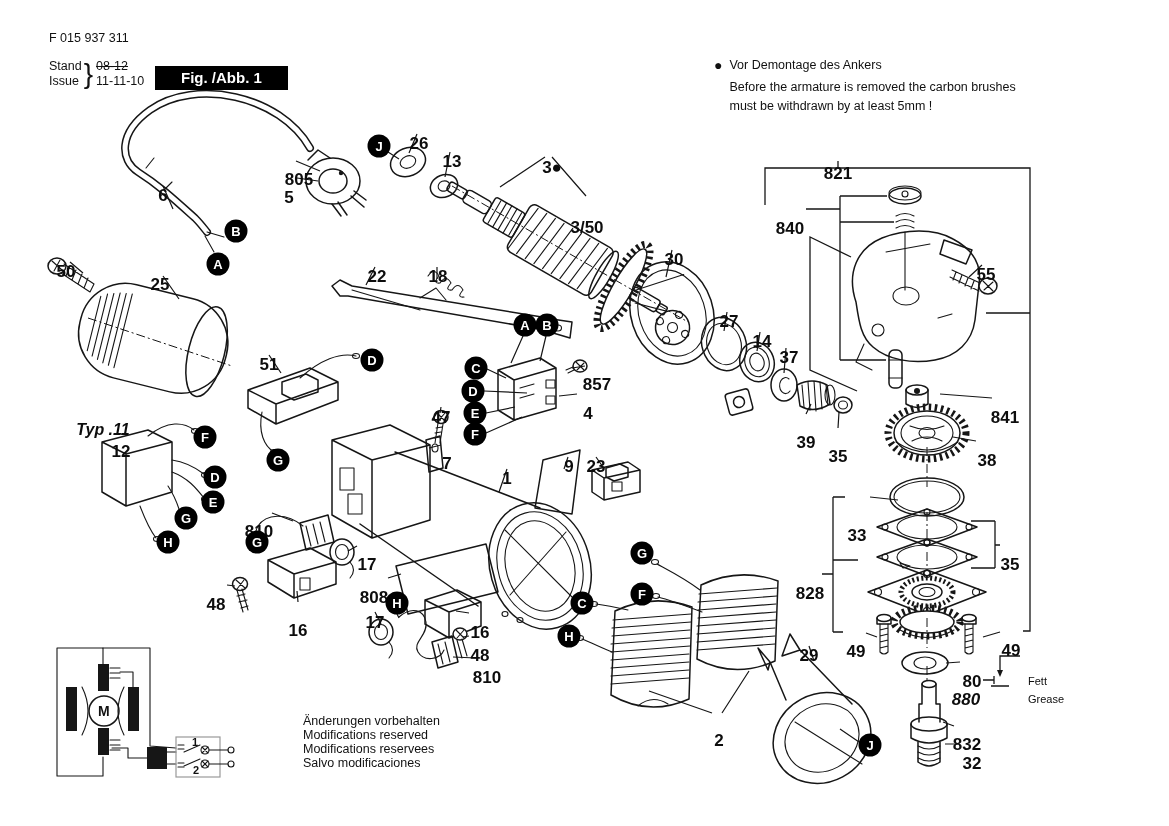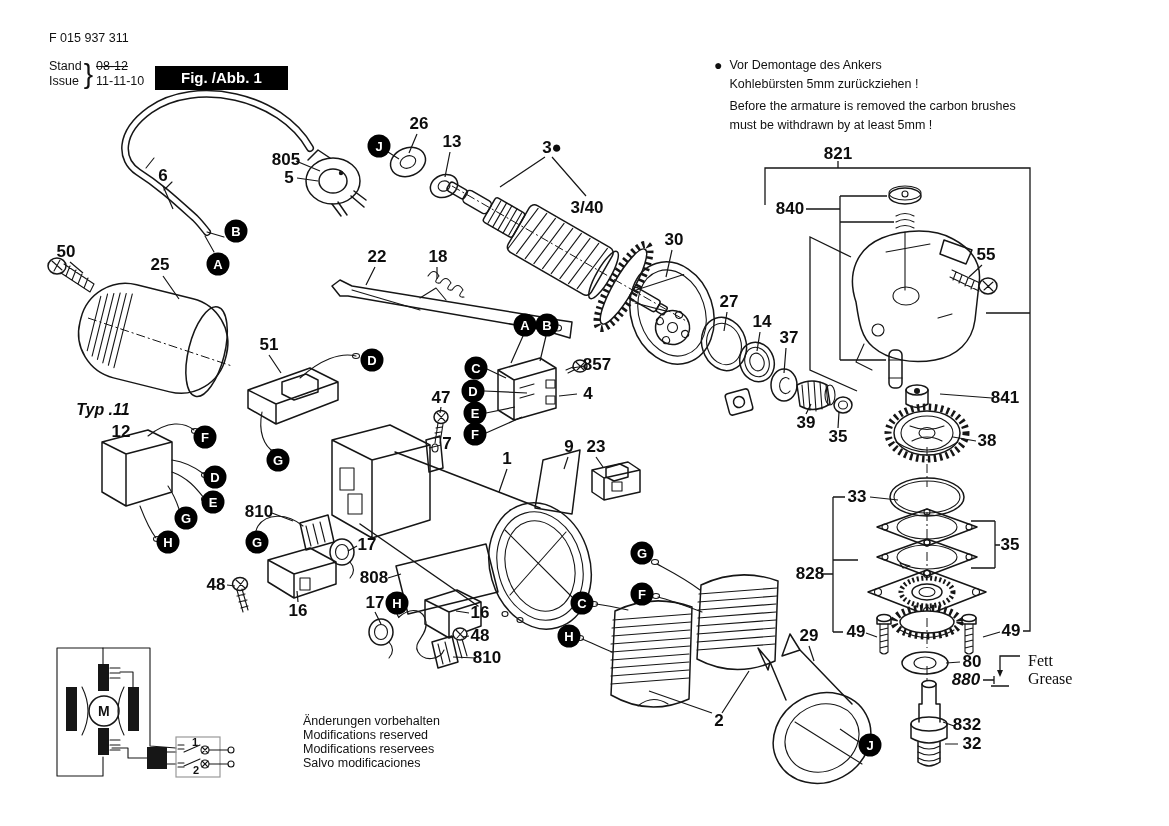--- a/index.html
+++ b/index.html
@@ -15,23 +15,23 @@
   svg .teeth2{stroke:#161616;fill:none;stroke-width:5;stroke-dasharray:2 2.5;}
   svg .blk{fill:#161616;stroke:none;}
   svg .wht{fill:#fff;stroke:#161616;stroke-width:1.5;}
   svg .cableO{stroke:#161616;fill:none;stroke-width:8;stroke-linecap:round;}
   svg .cableI{stroke:#fff;fill:none;stroke-width:5;stroke-linecap:round;}
   svg text{font-family:"Liberation Sans",sans-serif;fill:#111;stroke:none;}
   .sch-m{font-size:14px;font-weight:bold;}
   .sch-n{font-size:11px;font-weight:bold;}
   #labels-layer{position:absolute;inset:0;}
   .part-label{position:absolute;transform:translate(-50%,-50%);font-size:17px;font-weight:bold;
-              white-space:nowrap;color:#0d0d0d;}
+              white-space:nowrap;color:#0d0d0d;margin-top:20px;}
   .part-label.italic{font-style:italic;font-size:16px;}
-  .part-label.plain{font-weight:normal;font-size:16px;font-family:Liberation Serif, serif;}
+  .part-label.plain{font-weight:normal;font-size:11px;}
   .part-label.left{transform:translate(0,-50%);}
   .badge{position:absolute;transform:translate(-50%,-50%);width:23px;height:23px;border-radius:50%;
          background:#000;color:#fff;font-size:13px;font-weight:bold;line-height:23px;text-align:center;}
   .doc-number{position:absolute;left:49px;top:31px;font-size:12.5px;}
   .stand-issue{position:absolute;left:49px;top:58px;display:flex;align-items:center;font-size:12.5px;}
   .si-col span{display:block;line-height:15px;}
   .brace{font-size:28px;font-weight:400;margin:0 3px 0 2px;}
   .si-dates span{display:block;line-height:15px;}
   .struck{text-decoration:line-through;}
   .fig-box{position:absolute;left:155px;top:66px;background:#000;color:#fff;font-weight:bold;
@@ -391,26 +391,26 @@
   <path class="brkt" d="M833,497 L833,632 M833,497 L845,497 M833,560 L858,560 M833,632 L843,632 M822,574 L833,574"></path>
   <path class="brkt" d="M995,521 L995,568 M995,521 L971,521 M995,568 L971,568 M995,545 L1000,545"></path>
 
   <path class="dashdot" d="M88,318 L232,366 M452,186 L688,322 M927,447 L927,487 M927,512 L927,538 M927,552 L927,570 M927,618 L927,648 M927,666 L927,682"></path>
 </svg>
 
 <div id="labels-layer">
       <span class="part-label" style="left: 163px; top: 176px;">6</span>
       <span class="part-label" style="left: 66px; top: 252px;">50</span>
       <span class="part-label" style="left: 160px; top: 265px;">25</span>
-      <span class="part-label" style="left: 286px; top: 160px;">805</span>
+      <span class="part-label" style="left: 299px; top: 160px;">805</span>
       <span class="part-label" style="left: 289px; top: 178px;">5</span>
       <span class="part-label" style="left: 419px; top: 124px;">26</span>
       <span class="part-label" style="left: 452px; top: 142px;">13</span>
       <span class="part-label" style="left: 552px; top: 148px;">3●</span>
-      <span class="part-label" style="left: 587px; top: 208px;">3/40</span>
+      <span class="part-label" style="left: 587px; top: 208px;">3/50</span>
       <span class="part-label" style="left: 377px; top: 257px;">22</span>
       <span class="part-label" style="left: 438px; top: 257px;">18</span>
       <span class="part-label" style="left: 674px; top: 240px;">30</span>
       <span class="part-label" style="left: 729px; top: 302px;">27</span>
       <span class="part-label" style="left: 762px; top: 322px;">14</span>
       <span class="part-label" style="left: 789px; top: 338px;">37</span>
       <span class="part-label" style="left: 806px; top: 423px;">39</span>
       <span class="part-label" style="left: 838px; top: 437px;">35</span>
       <span class="part-label" style="left: 597px; top: 365px;">857</span>
       <span class="part-label" style="left: 588px; top: 394px;">4</span>
@@ -431,21 +431,21 @@
       <span class="part-label" style="left: 507px; top: 459px;">1</span>
       <span class="part-label" style="left: 569px; top: 447px;">9</span>
       <span class="part-label" style="left: 596px; top: 447px;">23</span>
       <span class="part-label" style="left: 719px; top: 721px;">2</span>
       <span class="part-label" style="left: 809px; top: 636px;">29</span>
       <span class="part-label" style="left: 838px; top: 154px;">821</span>
       <span class="part-label" style="left: 790px; top: 209px;">840</span>
       <span class="part-label" style="left: 986px; top: 255px;">55</span>
       <span class="part-label" style="left: 1005px; top: 398px;">841</span>
       <span class="part-label" style="left: 987px; top: 441px;">38</span>
-      <span class="part-label" style="left: 857px; top: 497px;">33</span>
+      <span class="part-label" style="left: 857px; top: 516px;">33</span>
       <span class="part-label" style="left: 1010px; top: 545px;">35</span>
       <span class="part-label" style="left: 810px; top: 574px;">828</span>
       <span class="part-label" style="left: 856px; top: 632px;">49</span>
       <span class="part-label" style="left: 1011px; top: 631px;">49</span>
       <span class="part-label" style="left: 972px; top: 662px;">80</span>
       <span class="part-label" style="left: 966px; top: 680px; font-style: italic;">880</span>
       <span class="part-label plain left" style="left: 1028px; top: 661px;">Fett</span>
       <span class="part-label plain left" style="left: 1028px; top: 679px;">Grease</span>
       <span class="part-label" style="left: 967px; top: 725px;">832</span>
       <span class="part-label" style="left: 972px; top: 744px;">32</span>
@@ -488,21 +488,20 @@
   </div>
 </div>
 
 <div class="fig-box">Fig. /Abb. 1</div>
 
 
 <div class="notice">
   <span class="bullet">●</span>
   <div>
     <div>Vor Demontage des Ankers</div>
-    <div>Kohlebürsten 5mm zurückziehen !</div>
     <div class="gap">Before the armature is removed the carbon brushes</div>
     <div>must be withdrawn by at least 5mm !</div>
   </div>
 </div>
 
 <div class="footer-note">
   <div>Änderungen vorbehalten</div>
   <div>Modifications reserved</div>
   <div>Modifications reservees</div>
   <div>Salvo modificaciones</div>

